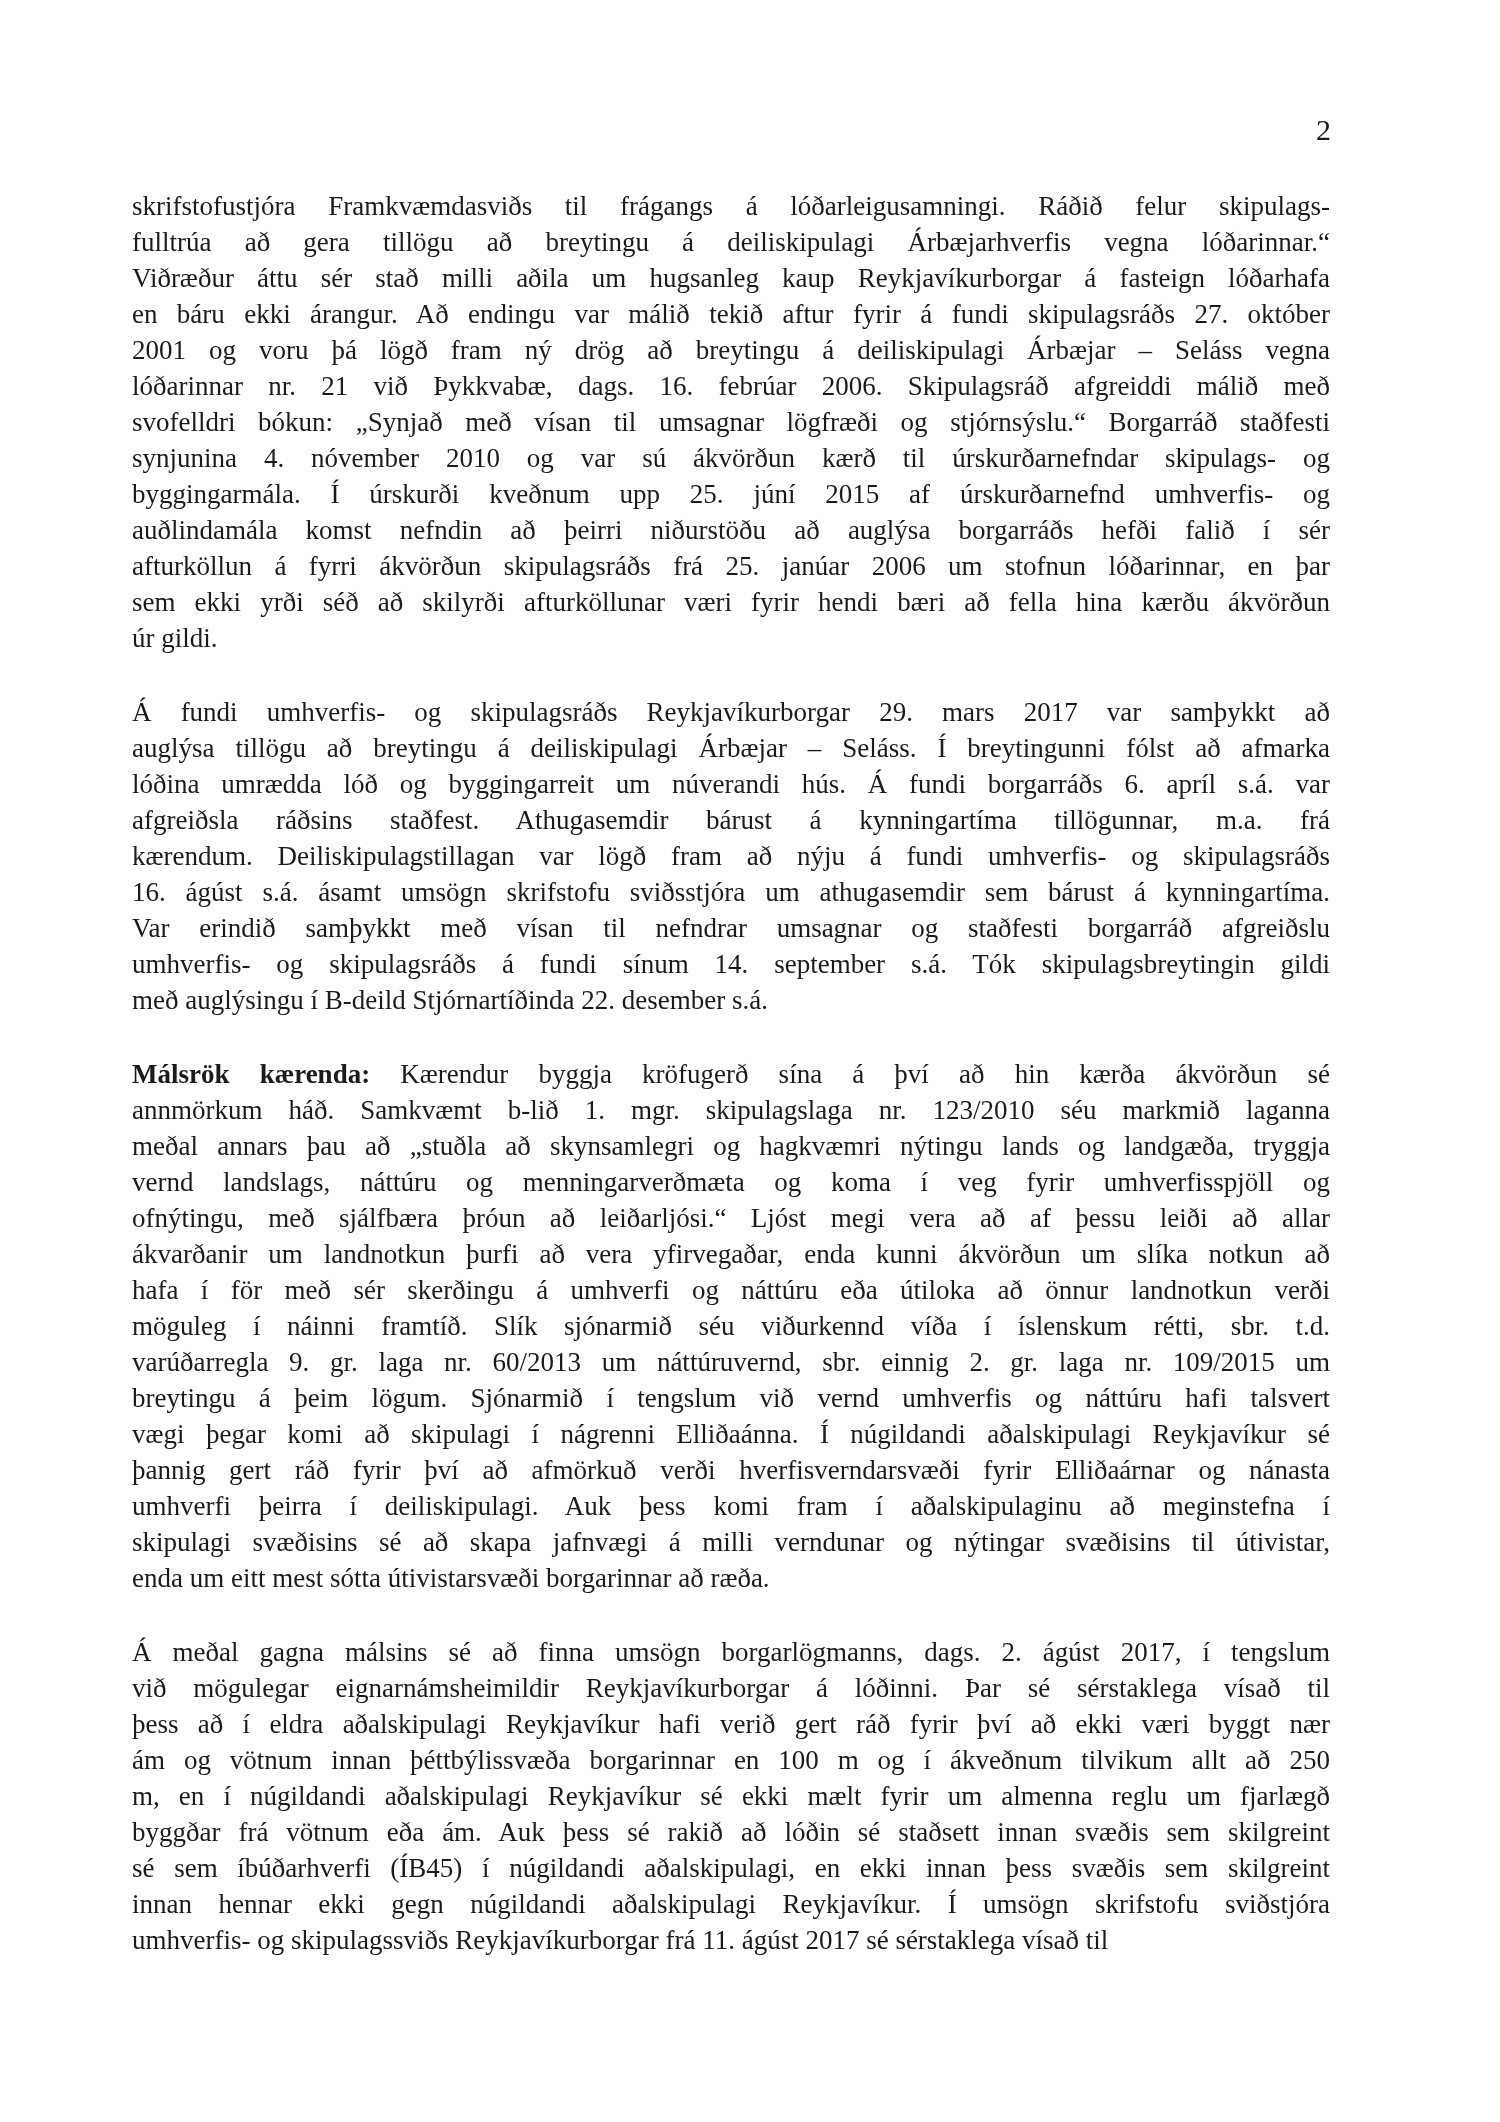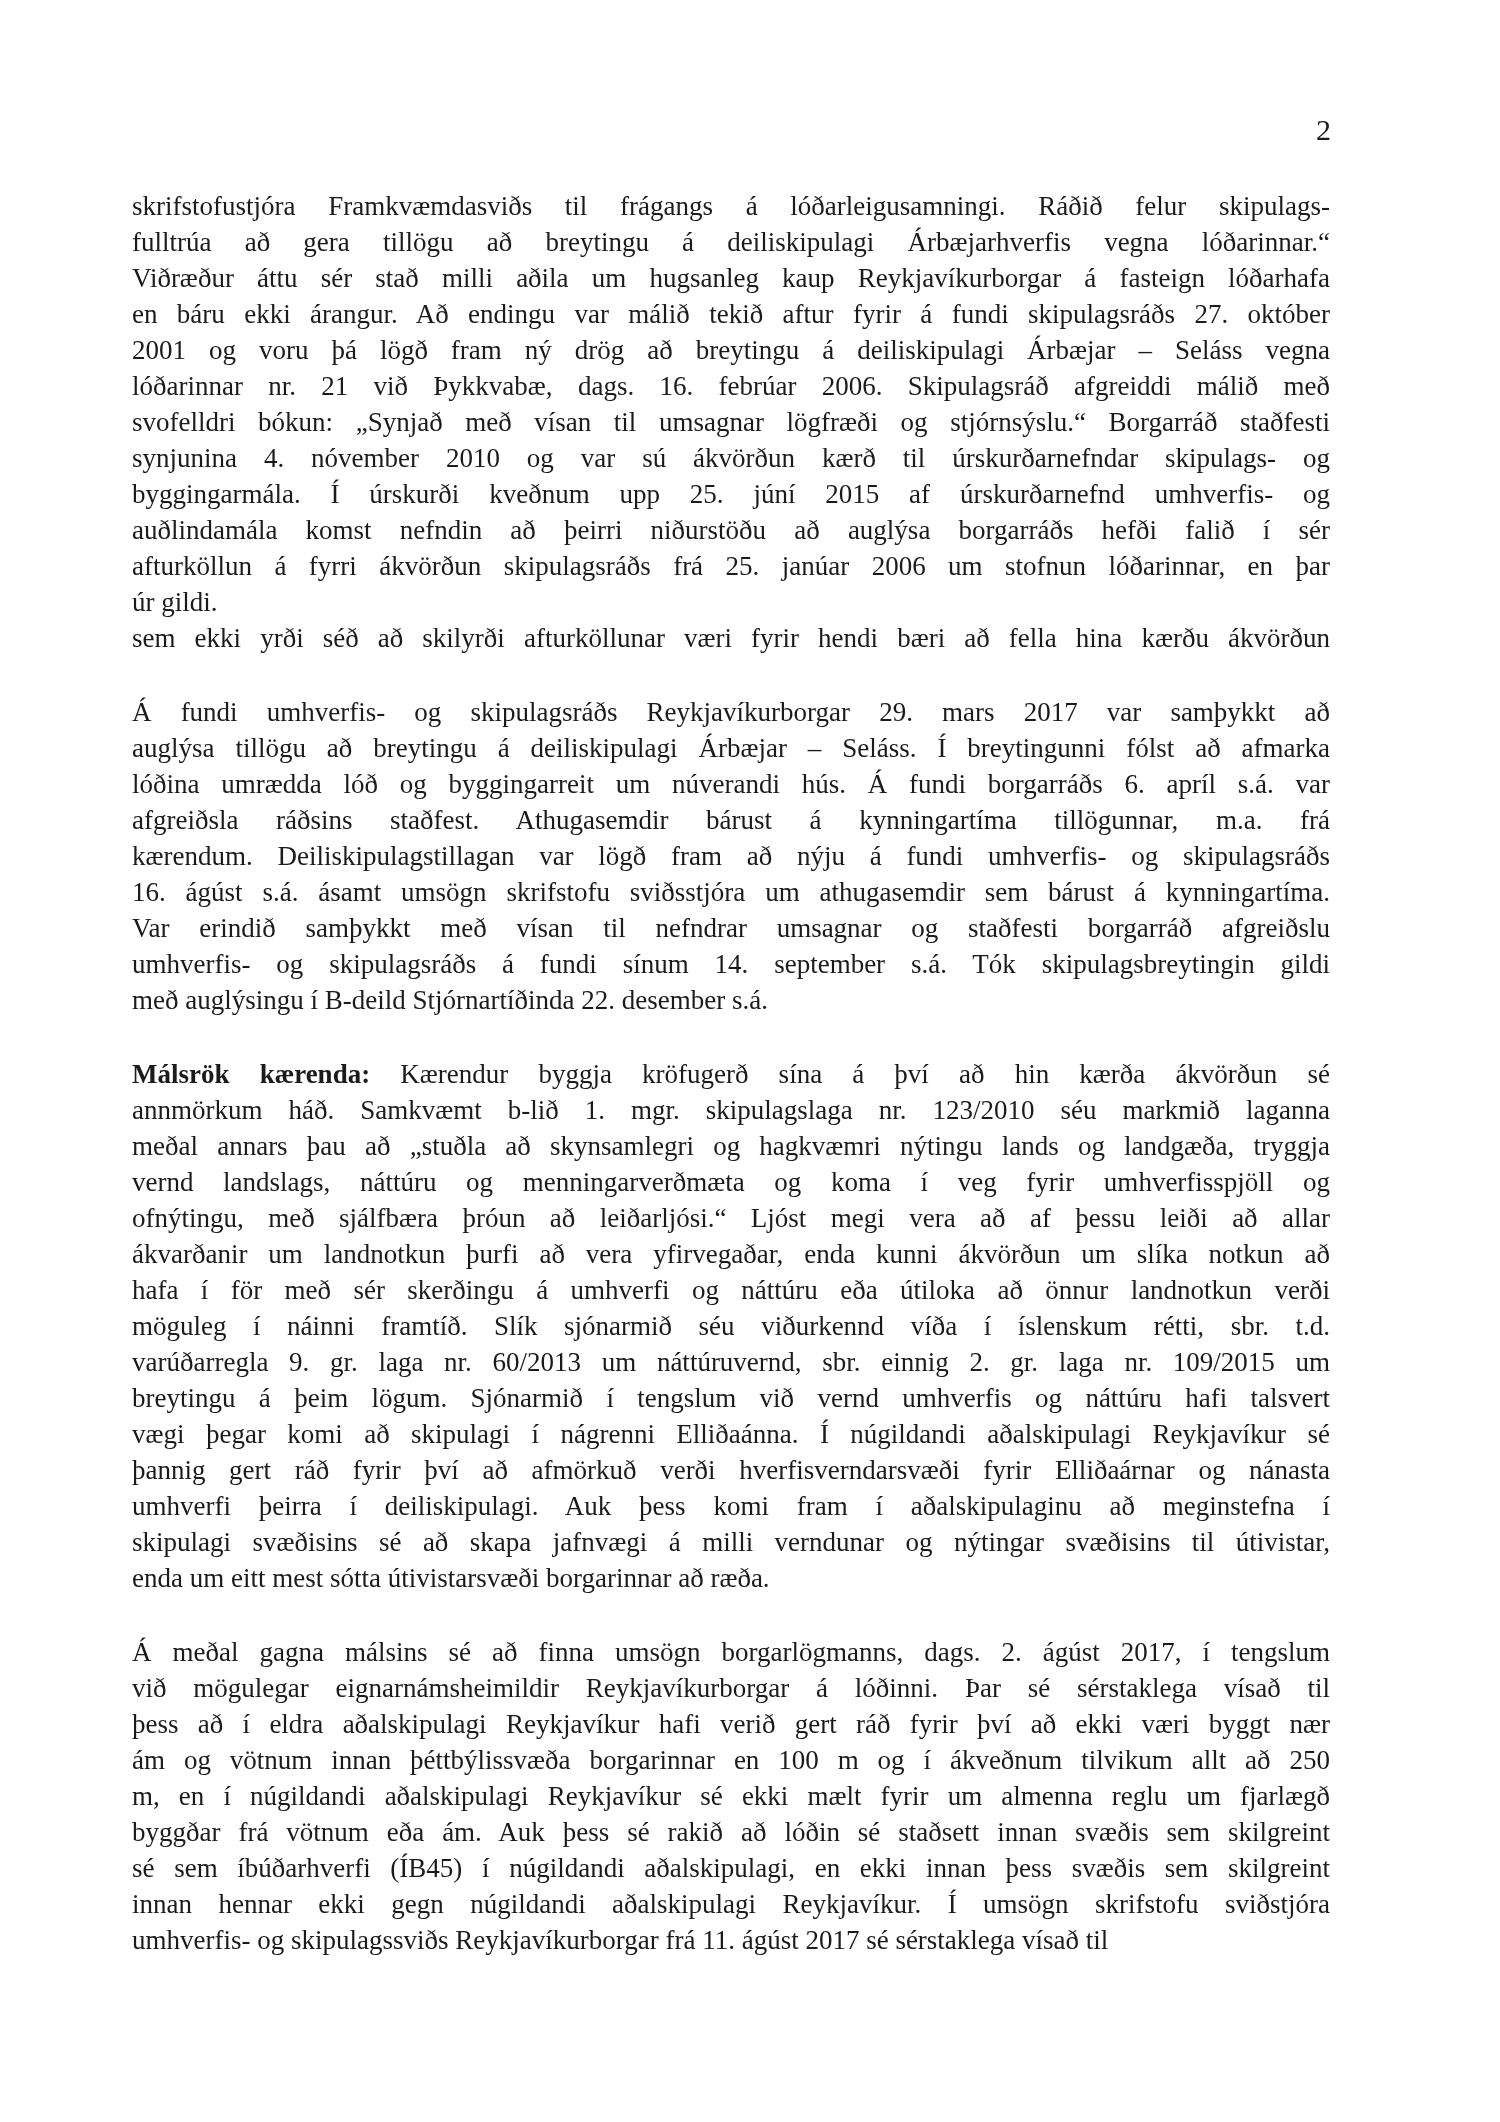--- a/index.html
+++ b/index.html
@@ -59,22 +59,22 @@
       <div class="line">fulltrúa að gera tillögu að breytingu á deiliskipulagi Árbæjarhverfis vegna lóðarinnar.“</div>
       <div class="line">Viðræður áttu sér stað milli aðila um hugsanleg kaup Reykjavíkurborgar á fasteign lóðarhafa</div>
       <div class="line">en báru ekki árangur. Að endingu var málið tekið aftur fyrir á fundi skipulagsráðs 27. október</div>
       <div class="line">2001 og voru þá lögð fram ný drög að breytingu á deiliskipulagi Árbæjar – Seláss vegna</div>
       <div class="line">lóðarinnar nr. 21 við Þykkvabæ, dags. 16. febrúar 2006. Skipulagsráð afgreiddi málið með</div>
       <div class="line">svofelldri bókun: „Synjað með vísan til umsagnar lögfræði og stjórnsýslu.“ Borgarráð staðfesti</div>
       <div class="line">synjunina 4. nóvember 2010 og var sú ákvörðun kærð til úrskurðarnefndar skipulags- og</div>
       <div class="line">byggingarmála. Í úrskurði kveðnum upp 25. júní 2015 af úrskurðarnefnd umhverfis- og</div>
       <div class="line">auðlindamála komst nefndin að þeirri niðurstöðu að auglýsa borgarráðs hefði falið í sér</div>
       <div class="line">afturköllun á fyrri ákvörðun skipulagsráðs frá 25. janúar 2006 um stofnun lóðarinnar, en þar</div>
+      <div class="line">sem ekki yrði séð að skilyrði afturköllunar væri fyrir hendi bæri að fella hina kærðu ákvörðun</div>
       <div class="line last">úr gildi.</div>
-      <div class="line">sem ekki yrði séð að skilyrði afturköllunar væri fyrir hendi bæri að fella hina kærðu ákvörðun</div>
     </div>
     <div class="paragraph">
       <div class="line">Á fundi umhverfis- og skipulagsráðs Reykjavíkurborgar 29. mars 2017 var samþykkt að</div>
       <div class="line">auglýsa tillögu að breytingu á deiliskipulagi Árbæjar – Seláss. Í breytingunni fólst að afmarka</div>
       <div class="line">lóðina umrædda lóð og byggingarreit um núverandi hús. Á fundi borgarráðs 6. apríl s.á. var</div>
       <div class="line">afgreiðsla ráðsins staðfest. Athugasemdir bárust á kynningartíma tillögunnar, m.a. frá</div>
       <div class="line">kærendum. Deiliskipulagstillagan var lögð fram að nýju á fundi umhverfis- og skipulagsráðs</div>
       <div class="line">16. ágúst s.á. ásamt umsögn skrifstofu sviðsstjóra um athugasemdir sem bárust á kynningartíma.</div>
       <div class="line">Var erindið samþykkt með vísan til nefndrar umsagnar og staðfesti borgarráð afgreiðslu</div>
       <div class="line">umhverfis- og skipulagsráðs á fundi sínum 14. september s.á. Tók skipulagsbreytingin gildi</div>

